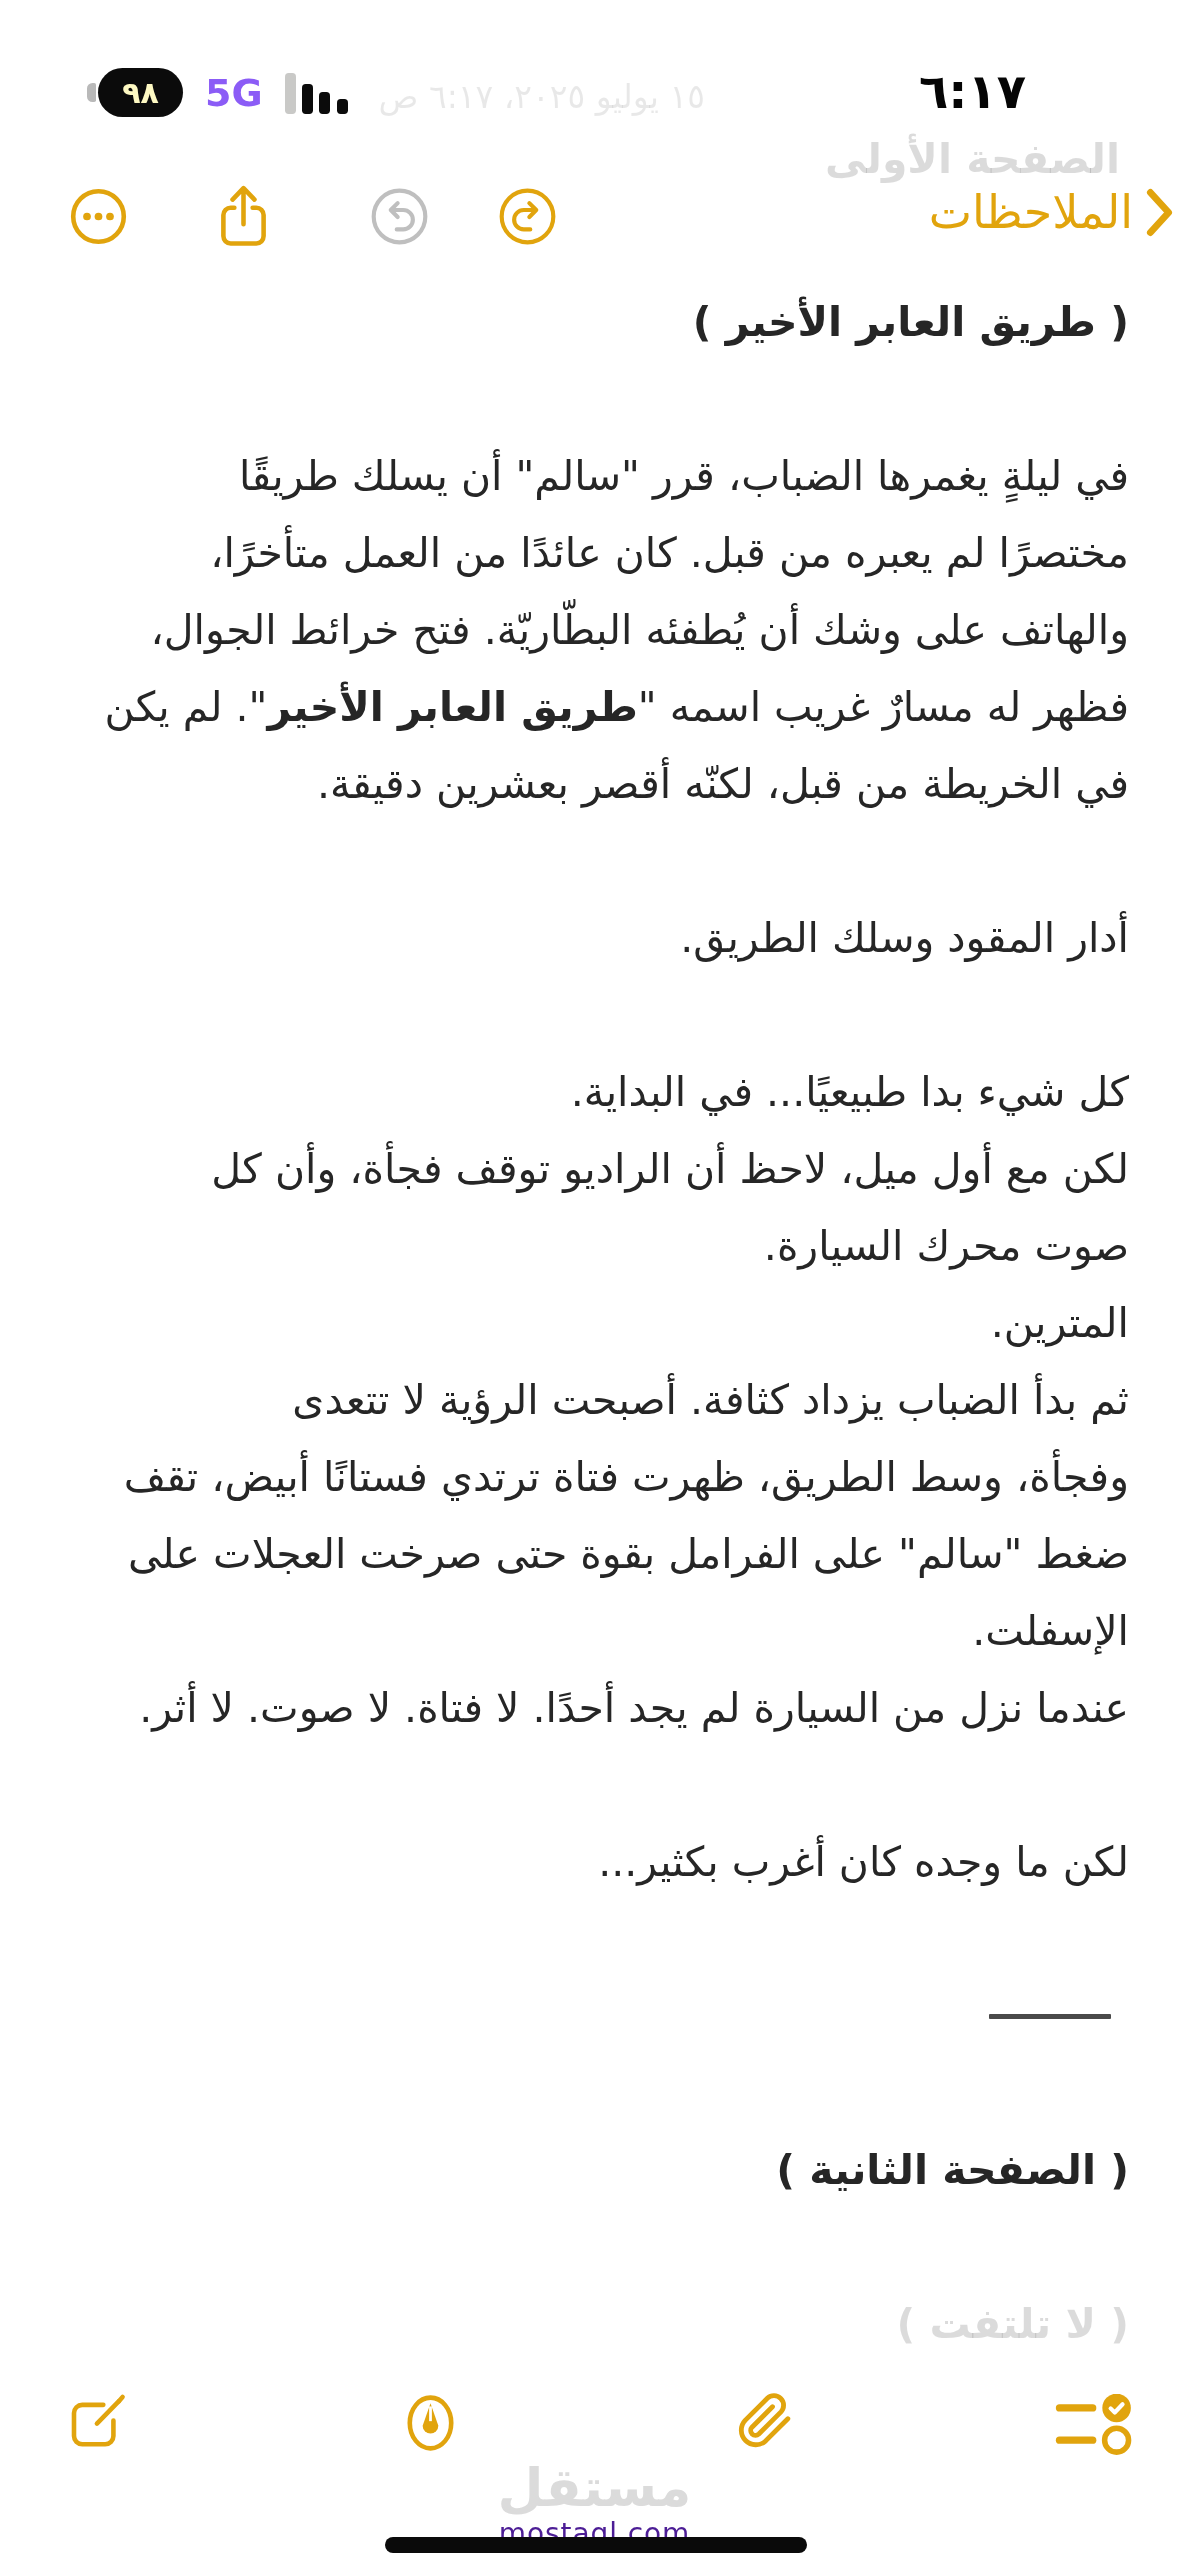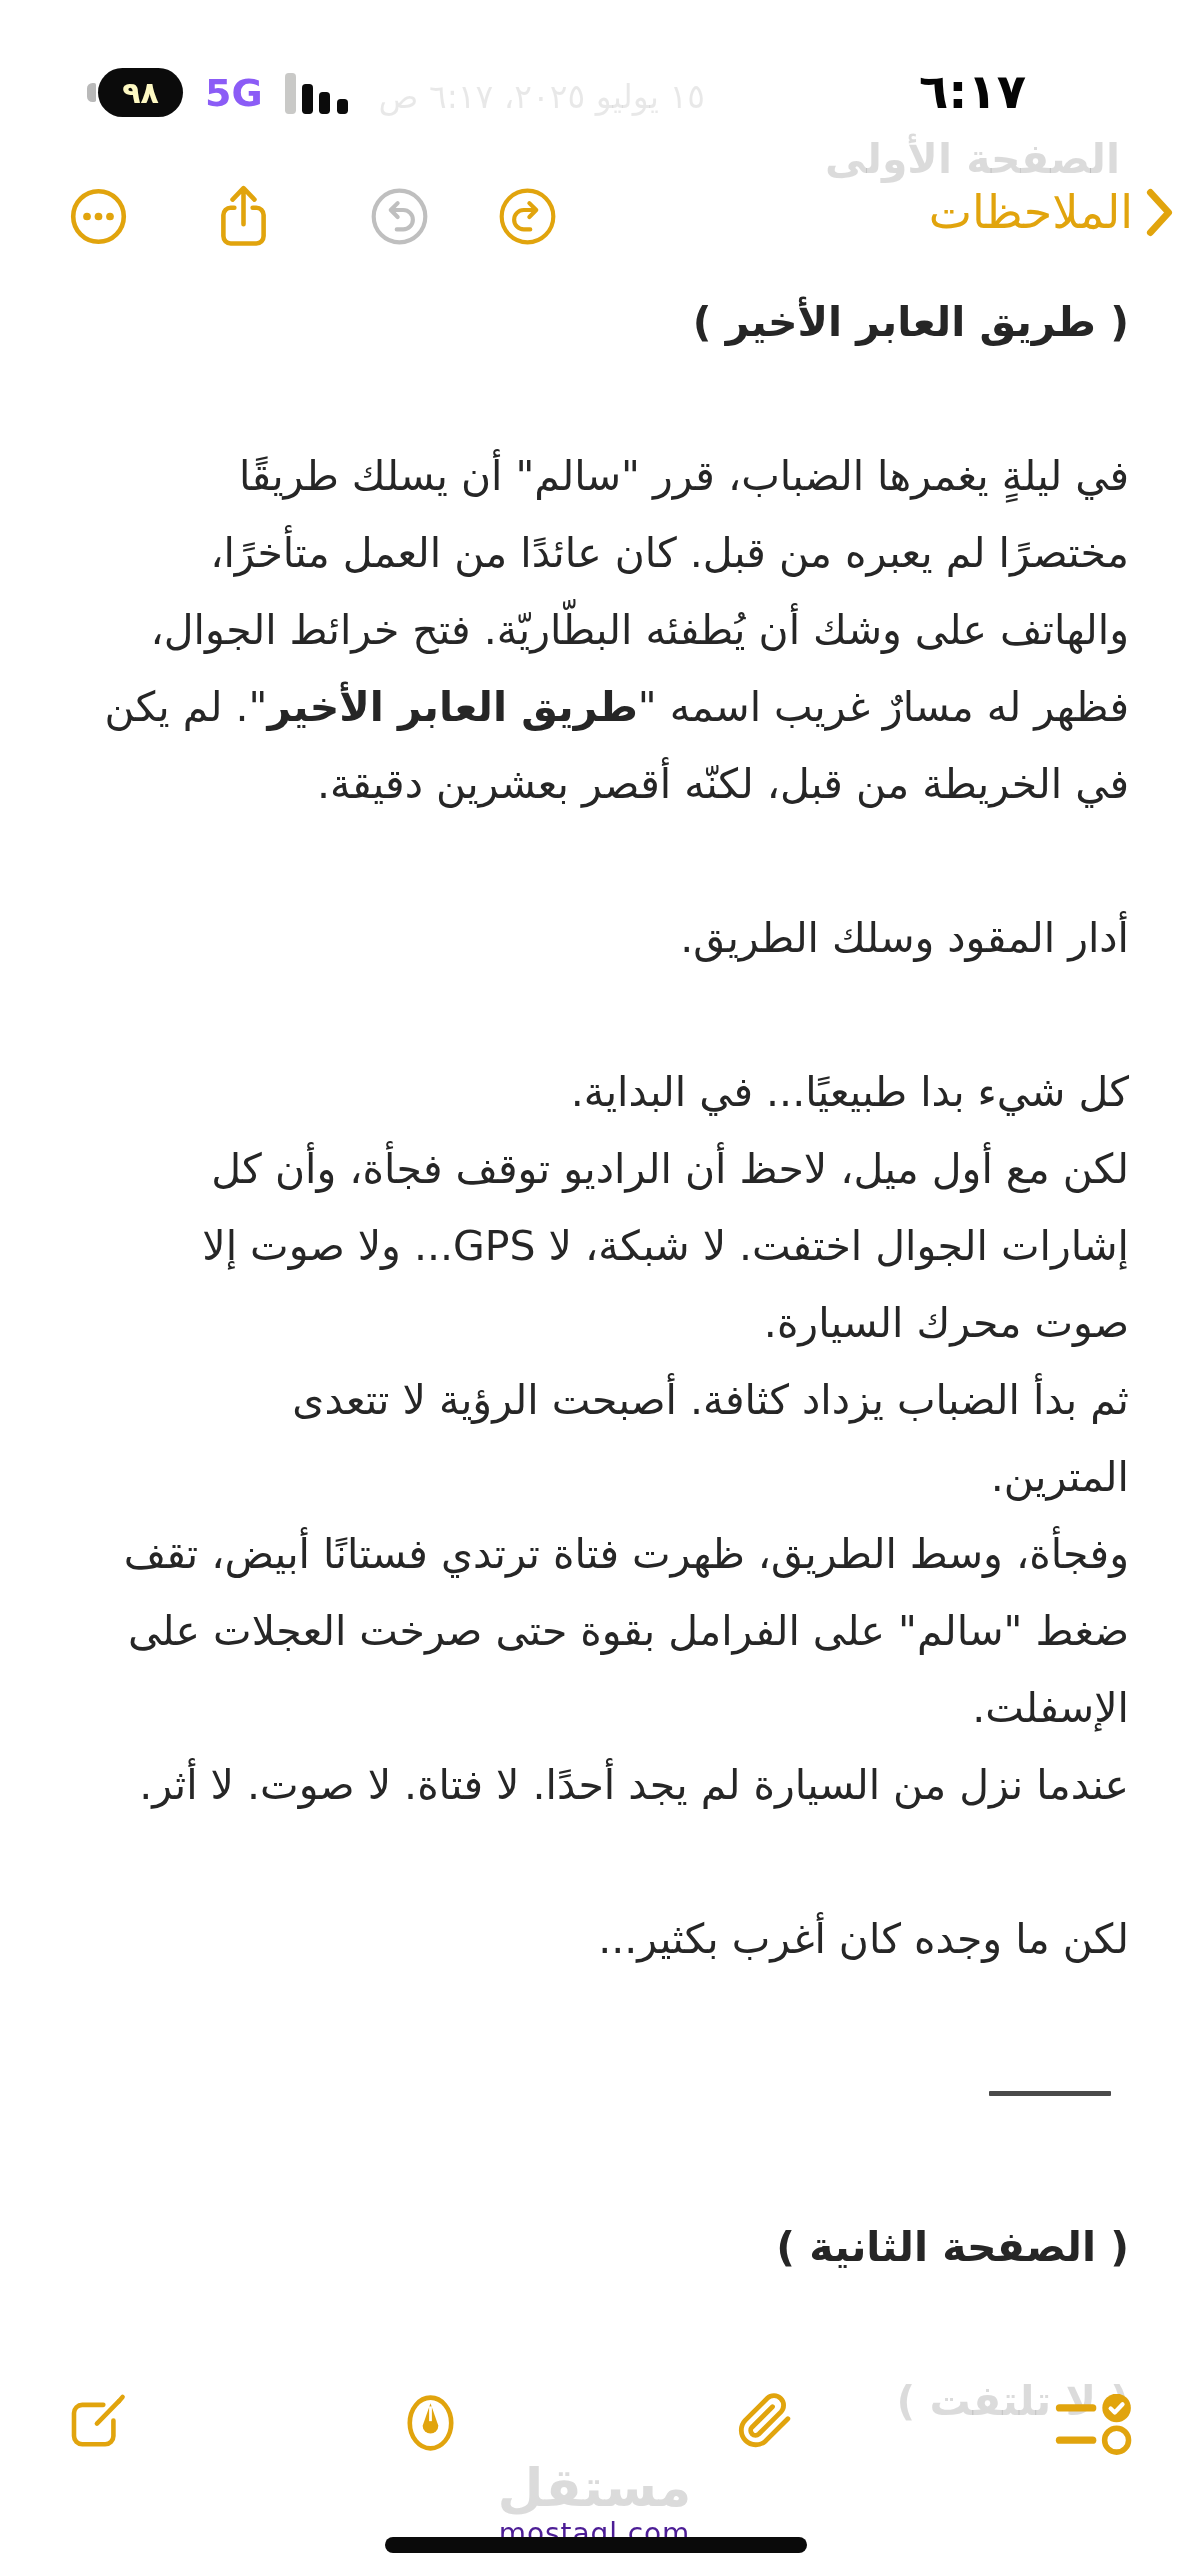--- a/index.html
+++ b/index.html
@@ -148,24 +148,23 @@
       <p class="line"><span>في ليلةٍ يغمرها الضباب، قرر "سالم" أن يسلك طريقًا</span></p>
       <p class="line"><span>مختصرًا لم يعبره من قبل. كان عائدًا من العمل متأخرًا،</span></p>
       <p class="line"><span>والهاتف على وشك أن يُطفئه البطّاريّة. فتح خرائط الجوال،</span></p>
       <p class="line"><span>فظهر له مسارٌ غريب اسمه "</span><span class="b">طريق العابر الأخير</span><span>". لم يكن</span></p>
       <p class="line"><span>في الخريطة من قبل، لكنّه أقصر بعشرين دقيقة.</span></p>
       <p class="line blank">&nbsp;</p>
       <p class="line"><span>أدار المقود وسلك الطريق.</span></p>
       <p class="line blank">&nbsp;</p>
       <p class="line"><span>كل شيء بدا طبيعيًا... في البداية.</span></p>
       <p class="line"><span>لكن مع أول ميل، لاحظ أن الراديو توقف فجأة، وأن كل</span></p>
-      <p class="line"><span>إشارات الجوال اختفت. لا شبكة، لا GPS... ولا صوت إلا</span></p>
       <p class="line"><span>صوت محرك السيارة.</span></p>
+      <p class="line"><span>المترين.</span></p>
       <p class="line"><span>ثم بدأ الضباب يزداد كثافة. أصبحت الرؤية لا تتعدى</span></p>
-      <p class="line"><span>المترين.</span></p>
       <p class="line"><span>وفجأة، وسط الطريق، ظهرت فتاة ترتدي فستانًا أبيض، تقف</span></p>
       <p class="line"><span>ضغط "سالم" على الفرامل بقوة حتى صرخت العجلات على</span></p>
       <p class="line"><span>الإسفلت.</span></p>
       <p class="line"><span>عندما نزل من السيارة لم يجد أحدًا. لا فتاة. لا صوت. لا أثر.</span></p>
       <p class="line blank">&nbsp;</p>
       <p class="line"><span>لكن ما وجده كان أغرب بكثير...</span></p>
       <p class="line blank">&nbsp;</p>
       <p class="line divider-line">
         <span class="divider" style="background: rgb(74, 74, 74);"></span>
       </p>

